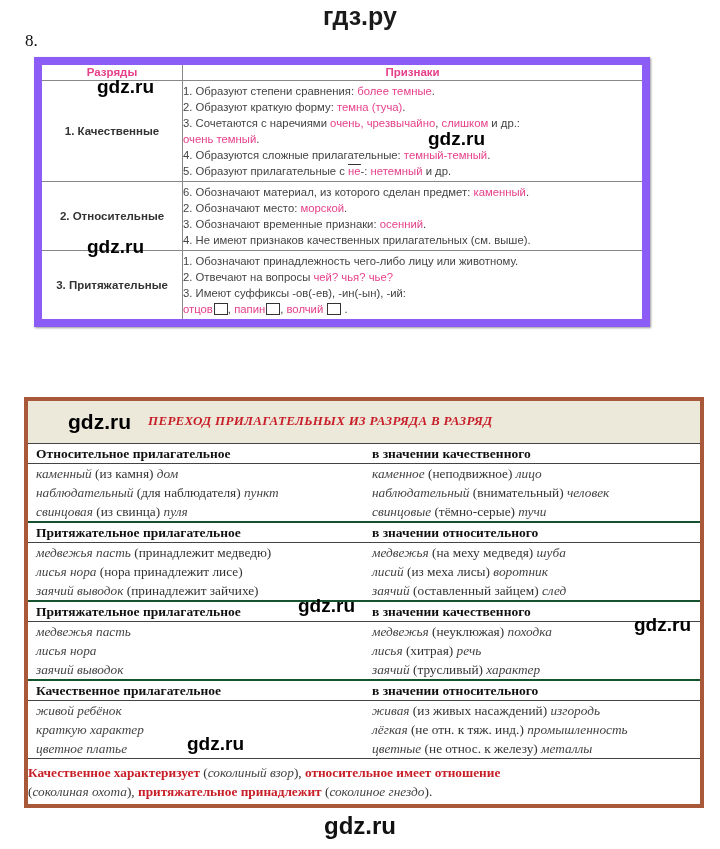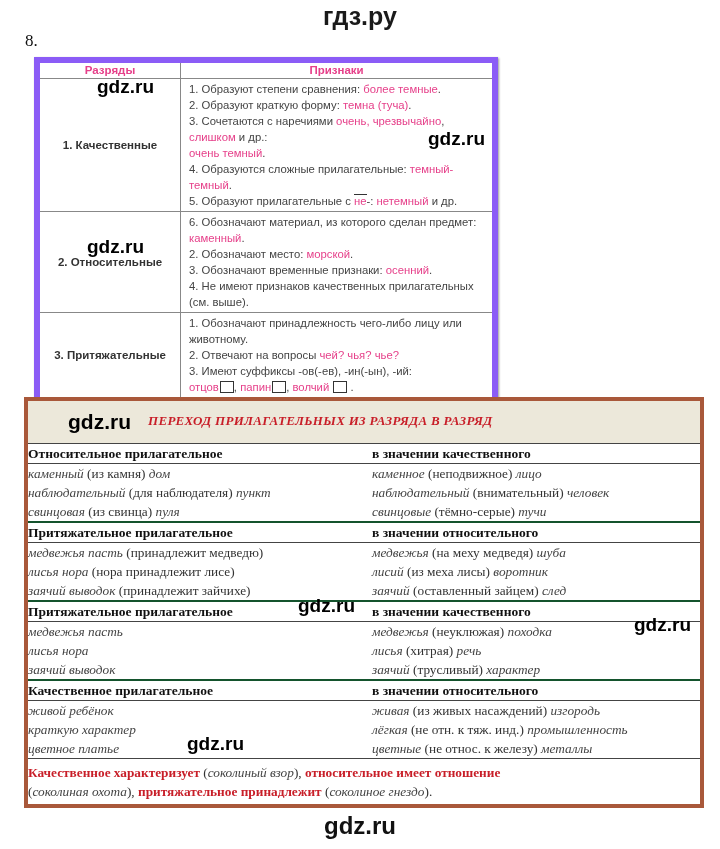--- a/index.html
+++ b/index.html
@@ -1,37 +1,37 @@
 <!DOCTYPE html>
 <html><head>
 <meta charset="utf-8">
 <style>
   html, body { margin:0; padding:0; }
   body { width:720px; height:849px; background:#ffffff; position:relative; overflow:hidden; font-family:"Liberation Sans", sans-serif; color:#333; }
   .site-title { position:absolute; left:0; top:0; width:720px; text-align:center; font-family:"Liberation Sans", sans-serif; font-weight:bold; font-size:25px; color:#1a1a1a; top:2px; }
   .task-num { position:absolute; left:25px; top:31px; font-family:"Liberation Serif", serif; font-size:17px; color:#111; }
 
   
-  .t1 { position:absolute; left:34px; top:57px; width:464px; border:6px solid #8b5cf6; border-collapse:collapse; font-size:11.3px; color:#444; box-shadow:1px 1px 2px #999; }
+  .t1 { position:absolute; left:34px; top:57px; width:616px; border:8px solid #8b5cf6; border-collapse:collapse; font-size:11.3px; color:#444; box-shadow:1px 1px 2px #999; }
   .t1 td, .t1 th { border:1px solid #888; padding:0; }
   .t1 th { color:#e6408a; font-weight:bold; font-size:11.5px; height:15px; line-height:15px; text-align:center; }
   .t1 .cat { width:140px; text-align:center; font-weight:bold; color:#333; font-size:11.5px; vertical-align:middle; }
-  .t1 .feat { padding:2px 4px 2px 8px; line-height:16px; }
+  .t1 .feat { padding:2px 4px 2px 0; line-height:16px; }
   .pink { color:#e6408a; }
   .box { display:inline-block; width:12px; height:10px; border:1.5px solid #333; vertical-align:-2px; margin-left:1px; }
   .ne { border-top:1px solid #333; }
 
   .wm { position:absolute; font-family:"Liberation Sans", sans-serif; font-weight:bold; color:#000; font-size:19px; }
 
   
   .t2 { position:absolute; left:24px; top:397px; width:672px; border:4px solid #a9583a; background:#fff; font-family:"Liberation Serif", serif; }
   .t2-head { background:#ece8da; height:42px; position:relative; border-bottom:1px solid #444; }
   .t2-title { position:absolute; left:120px; top:12px; color:#c81e28; font-style:italic; font-weight:bold; font-size:13px; letter-spacing:0.3px; }
   .row { display:flex; height:19px; line-height:19px; font-size:13.3px; color:#333; }
-  .row .l { width:336px; box-sizing:border-box; }
+  .row .l { width:336px; padding-left:8px; box-sizing:border-box; }
   .row .r { flex:1; padding-left:8px; box-sizing:border-box; }
   .row.h { font-weight:bold; color:#111; border-bottom:1px solid #444; font-size:13.5px; }
   .row.sep { border-bottom:2px solid #14532d; }
   .it { font-style:italic; color:#444; }
   .note { border-top:1px solid #444; font-size:13.3px; line-height:19px; padding:4px 0 3px; color:#333; }
   .note .red { color:#c81e28; font-weight:bold; }
   .bottom-wm { position:absolute; left:0; width:720px; text-align:center; top:812px; font-weight:bold; font-size:24px; color:#111; }
 </style>
 </head>
 <body>

